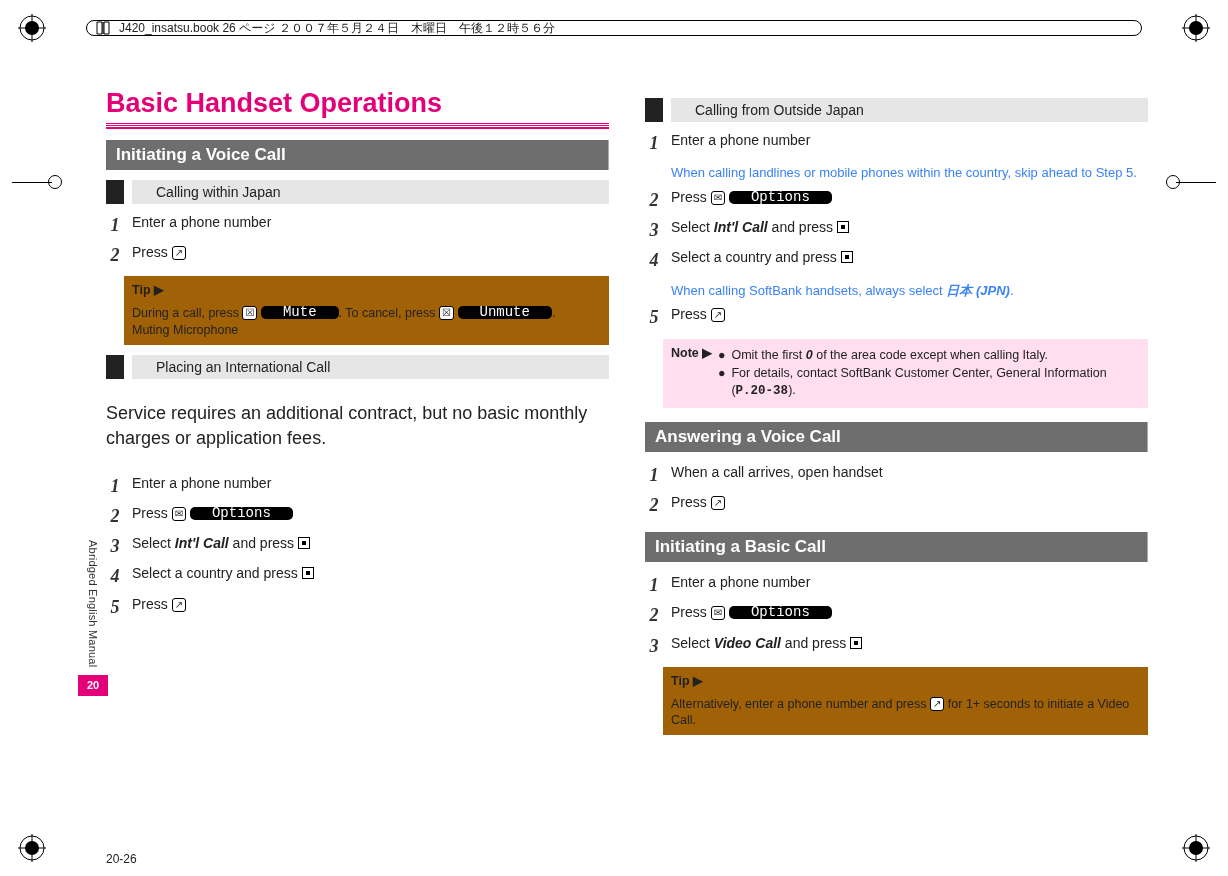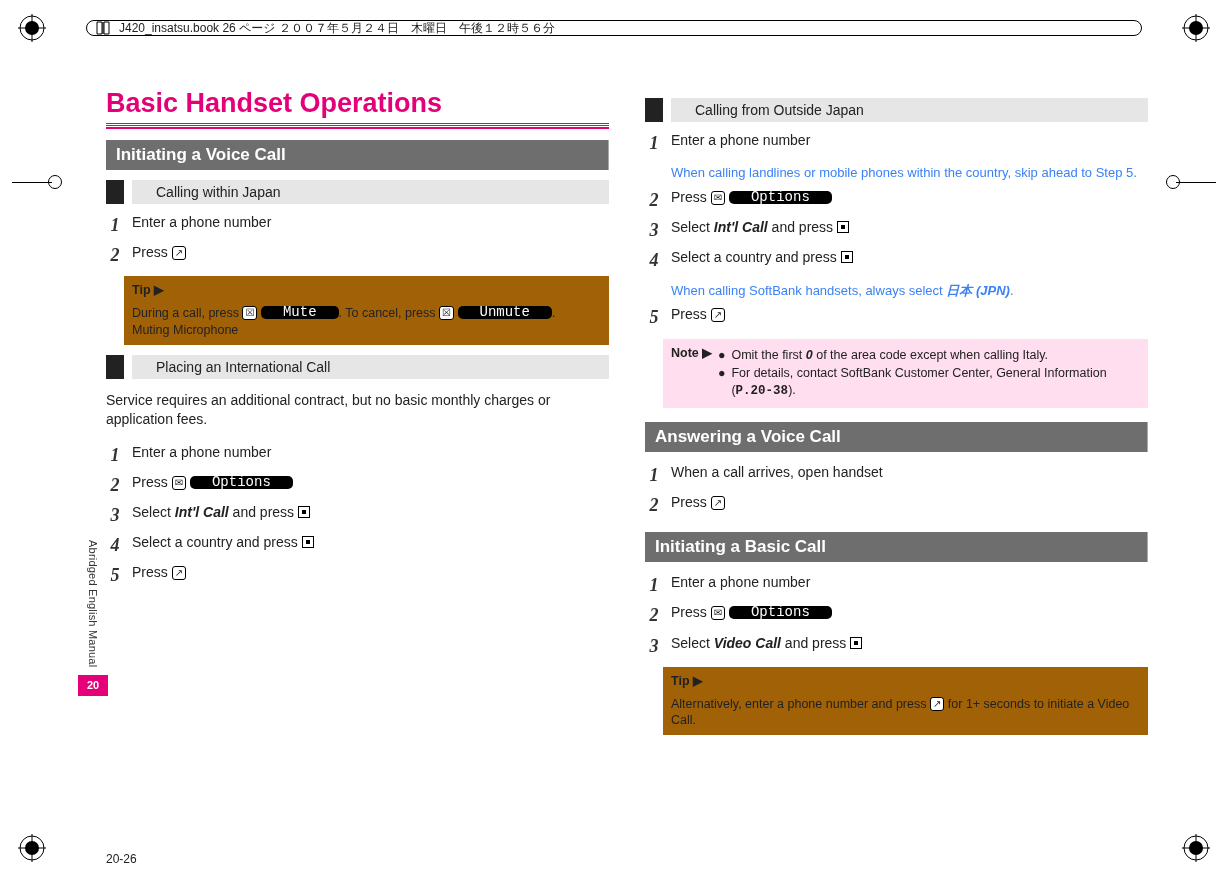--- a/index.html
+++ b/index.html
@@ -20,21 +20,21 @@
   .chapter-title { font-size: 27px; font-weight: bold; color: #e30078; padding-bottom: 4px; margin-bottom: 14px; border-bottom: 3px solid #e30078; border-bottom-style: double; position: relative; }
   .chapter-title::after { content: ''; position: absolute; left: 0; right: 0; bottom: -6px; height: 2px; background: #e30078; }
   .section-bar { background: #6e6e6e; color: #fff; font-size: 17px; font-weight: bold; padding: 5px 10px; margin: 14px 0 10px 0; border-right: 1px solid #aaa; }
   .sub-bar { display: flex; align-items: stretch; margin: 10px 0 8px 0; }
   .sub-bar .blk { width: 18px; background: #222; margin-right: 8px; }
   .sub-bar .txt { background: #e6e6e6; color: #222; flex: 1; padding: 4px 24px; font-size: 14px; }
   .step { display: flex; gap: 8px; margin: 4px 0; font-size: 14px; line-height: 1.45; }
   .step-num { font-family: Georgia, 'Times New Roman', serif; font-style: italic; font-weight: bold; font-size: 18px; color: #333; width: 18px; flex: 0 0 auto; text-align: center; }
   .step-body { flex: 1; }
   .step-body .sub { font-size: 13px; color: #3b82f6; margin-top: 14px; }
-  .body-text { font-size: 14px; line-height: 1.4; margin: 12px 0; }
+  .body-text { font-size: 18px; line-height: 1.4; margin: 22px 0; }
   .tip-box, .note-box { display: flex; gap: 6px; padding: 6px 8px; font-size: 12.5px; margin: 8px 0 8px 18px; line-height: 1.35; }
   .tip-box { background: #a16207; flex-direction: column; }
   .note-box { background: #ffdef0; }
   .tip-label, .note-label { font-weight: bold; white-space: nowrap; }
   .tip-body { flex: 1; }
   .key-icon { display: inline-block; border: 1px solid #000; border-radius: 3px; padding: 0 2px; font-size: 10px; line-height: 12px; vertical-align: 1px; background: #fff; }
   .key-dark { display: inline-block; background: #000; color: #fff; border-radius: 5px; padding: 0 22px; font-size: 14px; line-height: 13px; vertical-align: 1px; font-family: 'Courier New', monospace; }
   .square-btn { display: inline-block; width: 12px; height: 12px; border: 1px solid #000; vertical-align: -1px; position: relative; }
   .square-btn::after { content: ''; position: absolute; inset: 3px; background: #000; }
   .bold-it { font-weight: bold; font-style: italic; }

